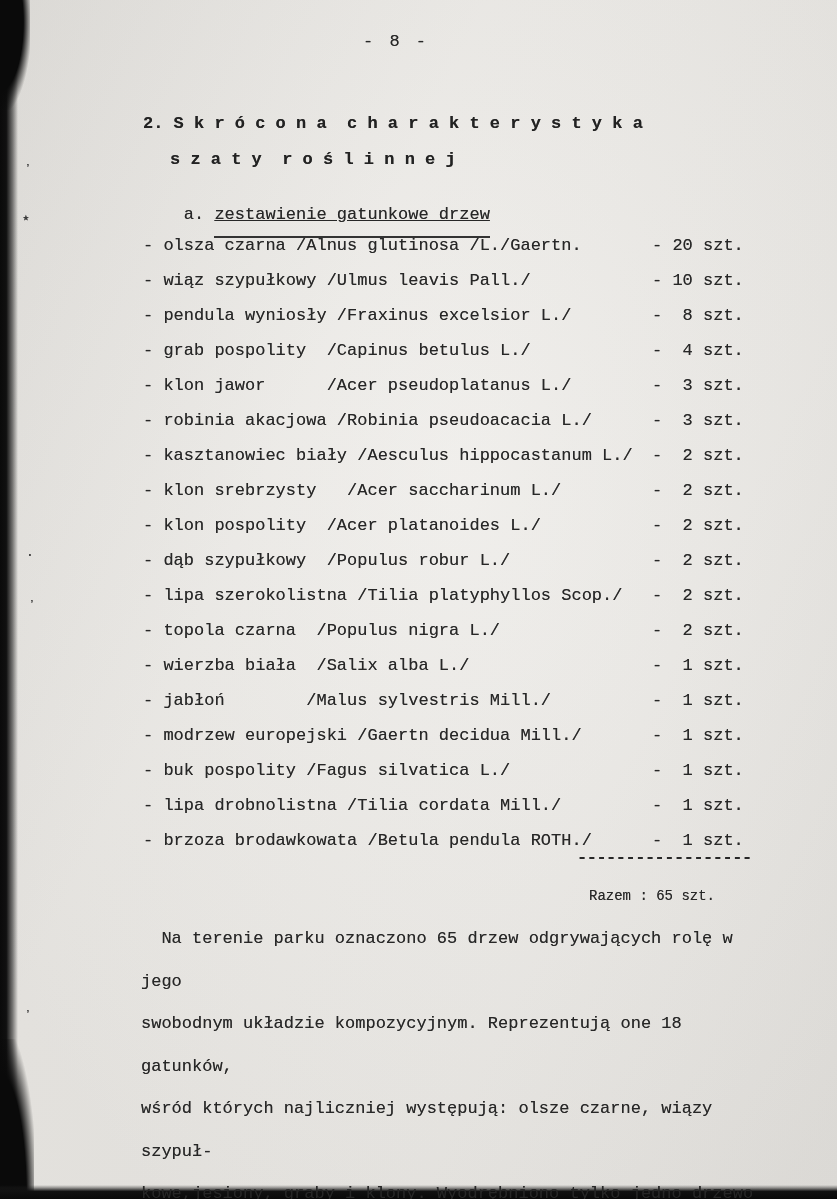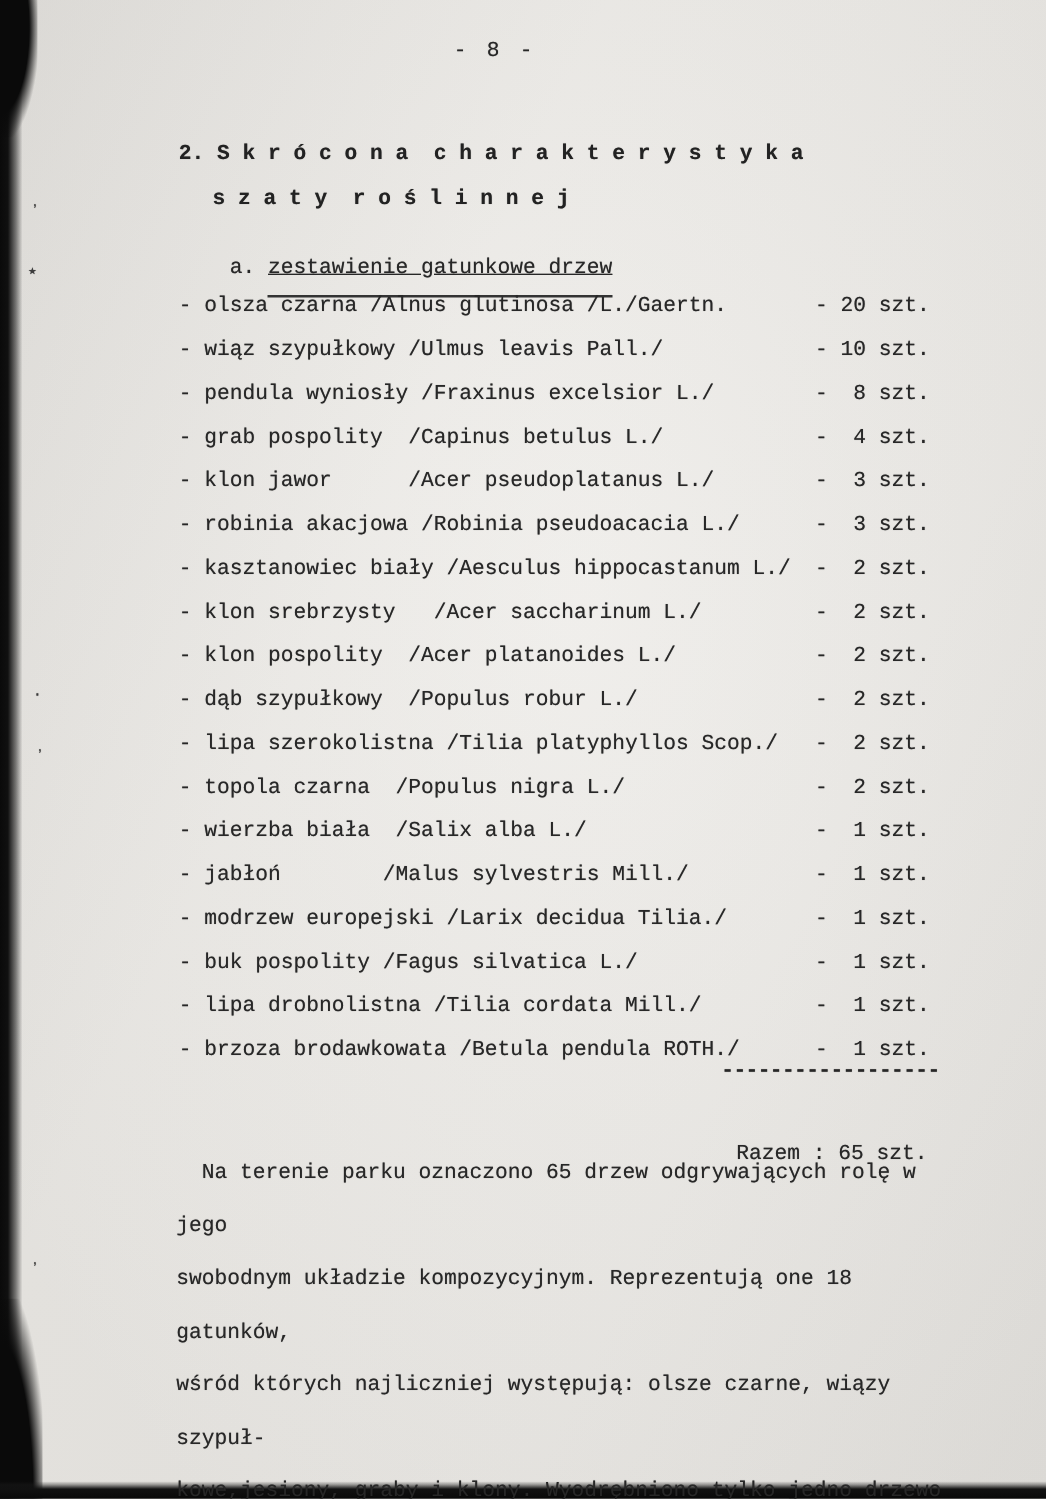--- a/index.html
+++ b/index.html
@@ -55,21 +55,21 @@
     display:flex;justify-content:space-between;
     height:35px;line-height:35px;font-size:17px;
   }
   .tree-name{white-space:pre;}
   .tree-count{white-space:pre;text-align:left;width:95px;flex:none;}
   .divider{
     position:absolute;left:577px;top:848px;
     font-size:17px;letter-spacing:-0.5px;white-space:pre;font-weight:bold;
   }
   .total{
-    position:absolute;left:589px;top:888px;font-size:17px;white-space:pre;margin-top:26px;
+    position:absolute;left:589px;top:888px;font-size:14px;white-space:pre;
   }
   .paragraph{
     position:absolute;left:141px;top:918px;width:626px;
     font-size:17px;line-height:42.5px;white-space:pre-wrap;
   }
 </style>
 </head>
 <body>
 
 <div class="paper">
@@ -145,21 +145,21 @@
       </div>
       <div class="tree-row">
         <span class="tree-name">- wierzba biała  /Salix alba L./</span>
         <span class="tree-count">-  1 szt.</span>
       </div>
       <div class="tree-row">
         <span class="tree-name">- jabłoń        /Malus sylvestris Mill./</span>
         <span class="tree-count">-  1 szt.</span>
       </div>
       <div class="tree-row">
-        <span class="tree-name">- modrzew europejski /Larix decidua Tilia./</span>
+        <span class="tree-name">- modrzew europejski /Gaertn decidua Mill./</span>
         <span class="tree-count">-  1 szt.</span>
       </div>
       <div class="tree-row">
         <span class="tree-name">- buk pospolity /Fagus silvatica L./</span>
         <span class="tree-count">-  1 szt.</span>
       </div>
       <div class="tree-row">
         <span class="tree-name">- lipa drobnolistna /Tilia cordata Mill./</span>
         <span class="tree-count">-  1 szt.</span>
       </div>

